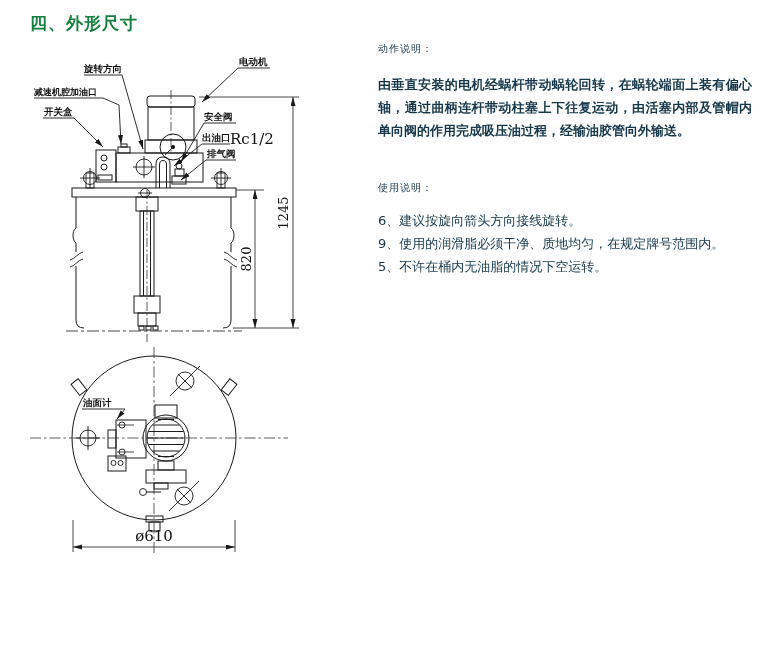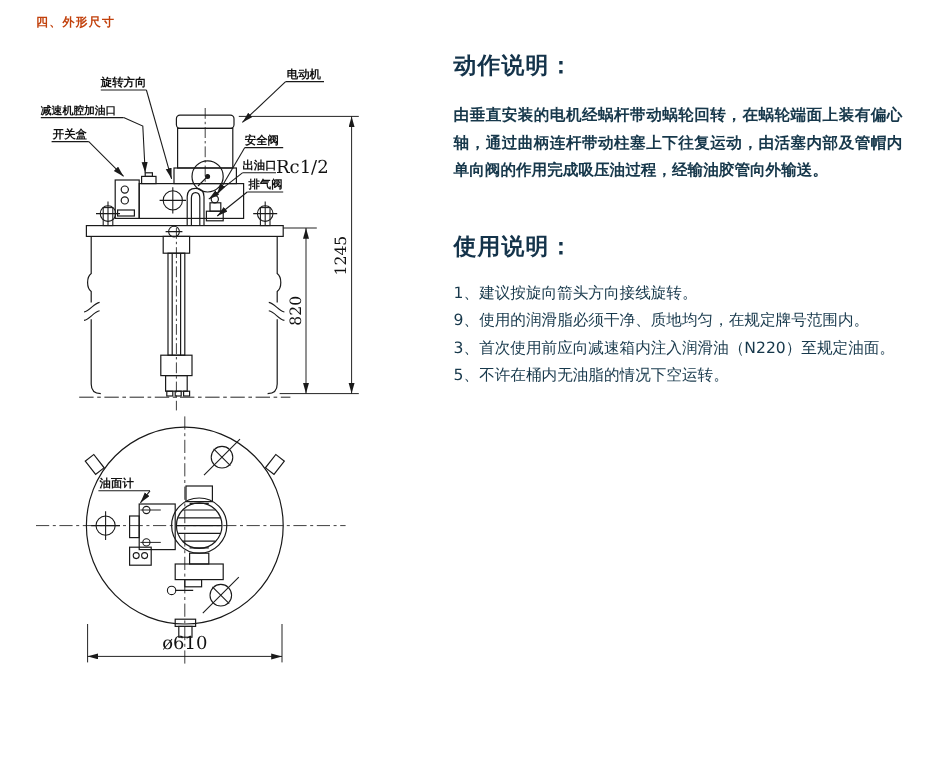--- a/index.html
+++ b/index.html
@@ -3,25 +3,25 @@
 <meta charset="utf-8">
 <style>
   html,body{margin:0;padding:0;}
   body{
     width:771px;height:650px;background:#ffffff;position:relative;
     font-family:"DejaVu Sans","Liberation Sans",sans-serif;
     color:#17384b;overflow:hidden;
   }
   .page-title{
     position:absolute;left:30px;top:12px;
-    font-size:10px;font-weight:bold;letter-spacing:1px;color:#c2410c;font-family:Liberation Serif, serif;
+    font-size:17px;font-weight:bold;letter-spacing:1px;color:#15803d;font-family:Liberation Serif, serif;
   }
   .drawing-wrap{position:absolute;left:18px;top:50px;width:320px;height:530px;}
   .text-col{position:absolute;left:378px;top:42px;width:374px;}
-  .sec-heading{font-size:19px;font-weight:bold;margin:0;color:#14334a;letter-spacing:1px;}
+  .sec-heading{font-size:10px;font-weight:normal;margin:0;color:#14334a;letter-spacing:1px;}
   .sec-body{font-size:13px;line-height:23px;margin:17px 0 0 0;text-align:justify;font-weight:bold;}
   .sec-heading.second{margin-top:39px;}
   .usage-list{margin-top:14px;}
   .usage-item{font-size:13px;line-height:23px;}
   svg text{fill:#111;}
   .zh-label{font-size:9.5px;font-weight:bold;font-family:"DejaVu Sans","Liberation Sans",sans-serif;}
   .zh-label-sm{font-size:9px;font-weight:bold;font-family:"DejaVu Sans","Liberation Sans",sans-serif;}
   .dim-num{font-size:13px;font-family:"DejaVu Serif","Liberation Serif",serif;}
   .dim-big{font-size:15px;font-family:"DejaVu Serif","Liberation Serif",serif;}
 </style>
@@ -252,18 +252,17 @@
   <text x="136" y="491" text-anchor="middle" class="dim-big">ø610</text>
 </svg>
 </div>
 
 <div class="text-col">
   <div class="sec-heading">动作说明：</div>
   <p class="sec-body">由垂直安装的电机经蜗杆带动蜗轮回转，在蜗轮端面上装有偏心轴，通过曲柄连杆带动柱塞上下往复运动，由活塞内部及管帽内单向阀的作用完成吸压油过程，经输油胶管向外输送。</p>
 
   <div class="sec-heading second">使用说明：</div>
   <div class="usage-list">
-    <div class="usage-item">1、建议按旋向箭头方向接线旋转。</div>
+    <div class="usage-item">6、建议按旋向箭头方向接线旋转。</div>
     <div class="usage-item">9、使用的润滑脂必须干净、质地均匀，在规定牌号范围内。</div>
-    <div class="usage-item">3、首次使用前应向减速箱内注入润滑油（N220）至规定油面。</div>
     <div class="usage-item">5、不许在桶内无油脂的情况下空运转。</div>
   </div>
 </div>
 
 </body></html>

